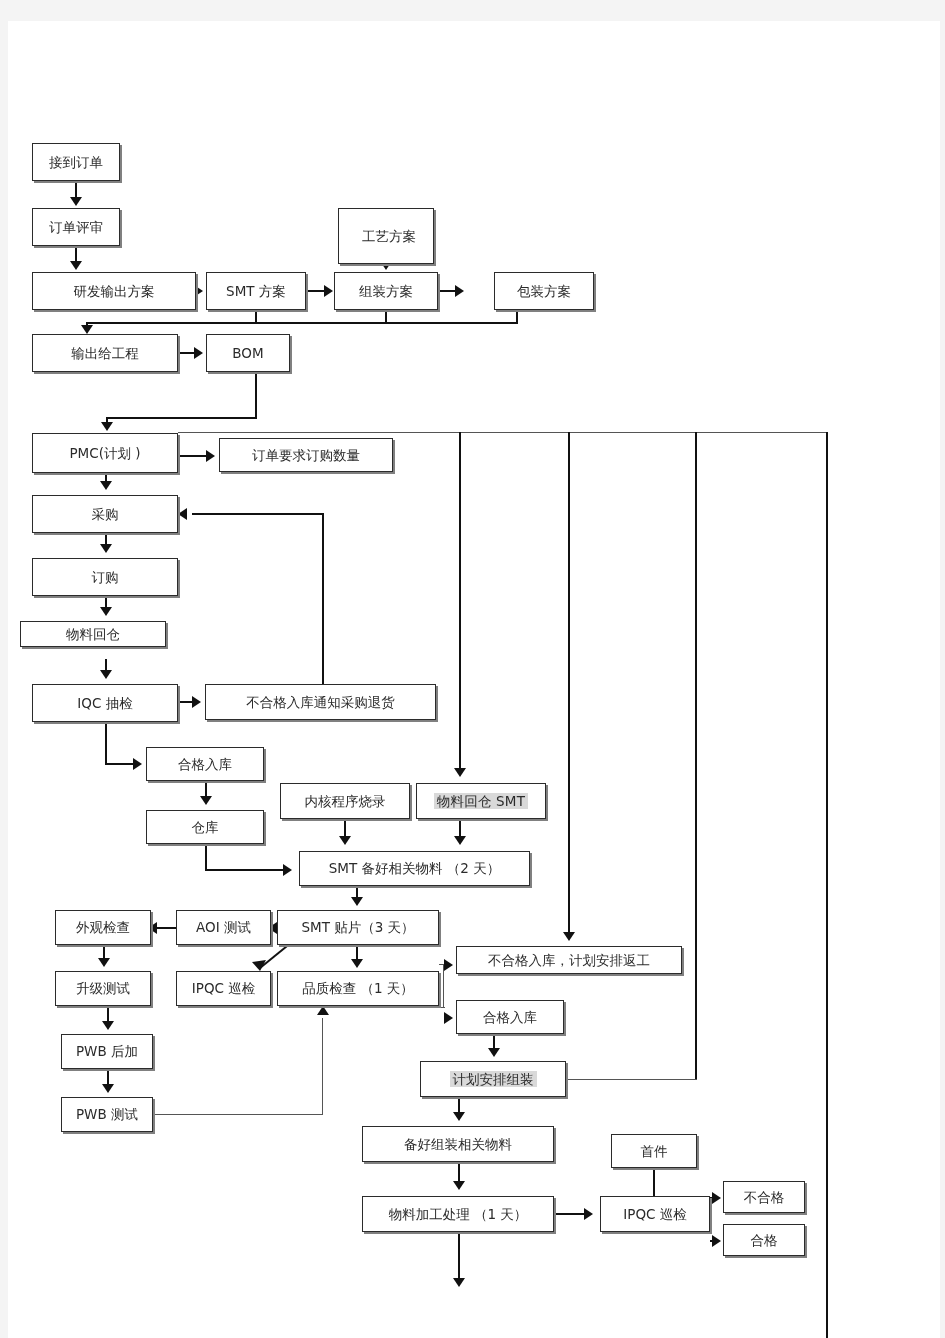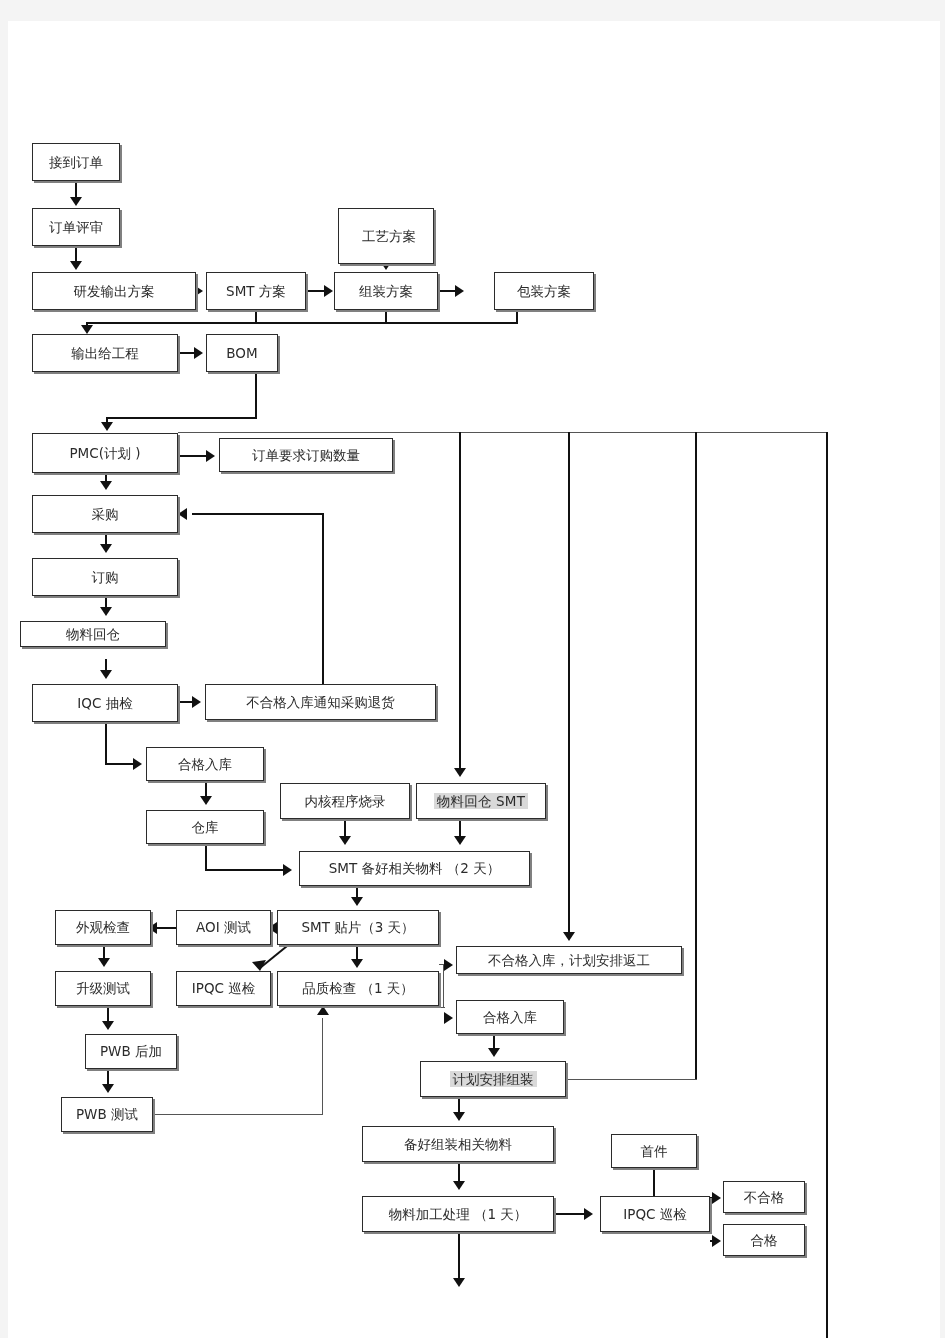--- a/index.html
+++ b/index.html
@@ -291,21 +291,21 @@
       </div>
       <div class="node" style="left: 334px; top: 272px; width: 104px; height: 38px;">
         <span class="lbl">组装方案</span>
       </div>
       <div class="node" style="left: 466px; top: 272px; width: 100px; height: 38px; margin-left: 28px;">
         <span class="lbl">包装方案</span>
       </div>
       <div class="node" style="left: 32px; top: 334px; width: 146px; height: 38px;">
         <span class="lbl">输出给工程</span>
       </div>
-      <div class="node" style="left: 206px; top: 334px; width: 72px; height: 38px;">
+      <div class="node" style="left: 206px; top: 334px; width: 84px; height: 38px;">
         <span class="lbl">BOM</span>
       </div>
       <div class="node" style="left: 32px; top: 433px; width: 146px; height: 40px;">
         <span class="lbl">PMC(计划 )</span>
       </div>
       <div class="node" style="left: 219px; top: 438px; width: 174px; height: 34px;">
         <span class="lbl">订单要求订购数量</span>
       </div>
       <div class="node" style="left: 32px; top: 495px; width: 146px; height: 38px;">
         <span class="lbl">采购</span>
@@ -351,21 +351,21 @@
       </div>
       <div class="node" style="left: 176px; top: 971px; width: 95px; height: 35px;">
         <span class="lbl">IPQC 巡检</span>
       </div>
       <div class="node" style="left: 277px; top: 971px; width: 162px; height: 35px;">
         <span class="lbl">品质检查 （1 天）</span>
       </div>
       <div class="node" style="left: 456px; top: 946px; width: 226px; height: 28px;">
         <span class="lbl">不合格入库，计划安排返工</span>
       </div>
-      <div class="node" style="left: 61px; top: 1034px; width: 92px; height: 35px; margin-left: 24px;">
+      <div class="node" style="left: 61px; top: 1034px; width: 92px; height: 35px;">
         <span class="lbl">PWB 后加</span>
       </div>
       <div class="node" style="left: 456px; top: 1000px; width: 108px; height: 34px;">
         <span class="lbl">合格入库</span>
       </div>
       <div class="node" style="left: 61px; top: 1097px; width: 92px; height: 35px;">
         <span class="lbl">PWB 测试</span>
       </div>
       <div class="node hl" style="left: 420px; top: 1061px; width: 146px; height: 36px;">
         <span class="lbl">计划安排组装</span>

